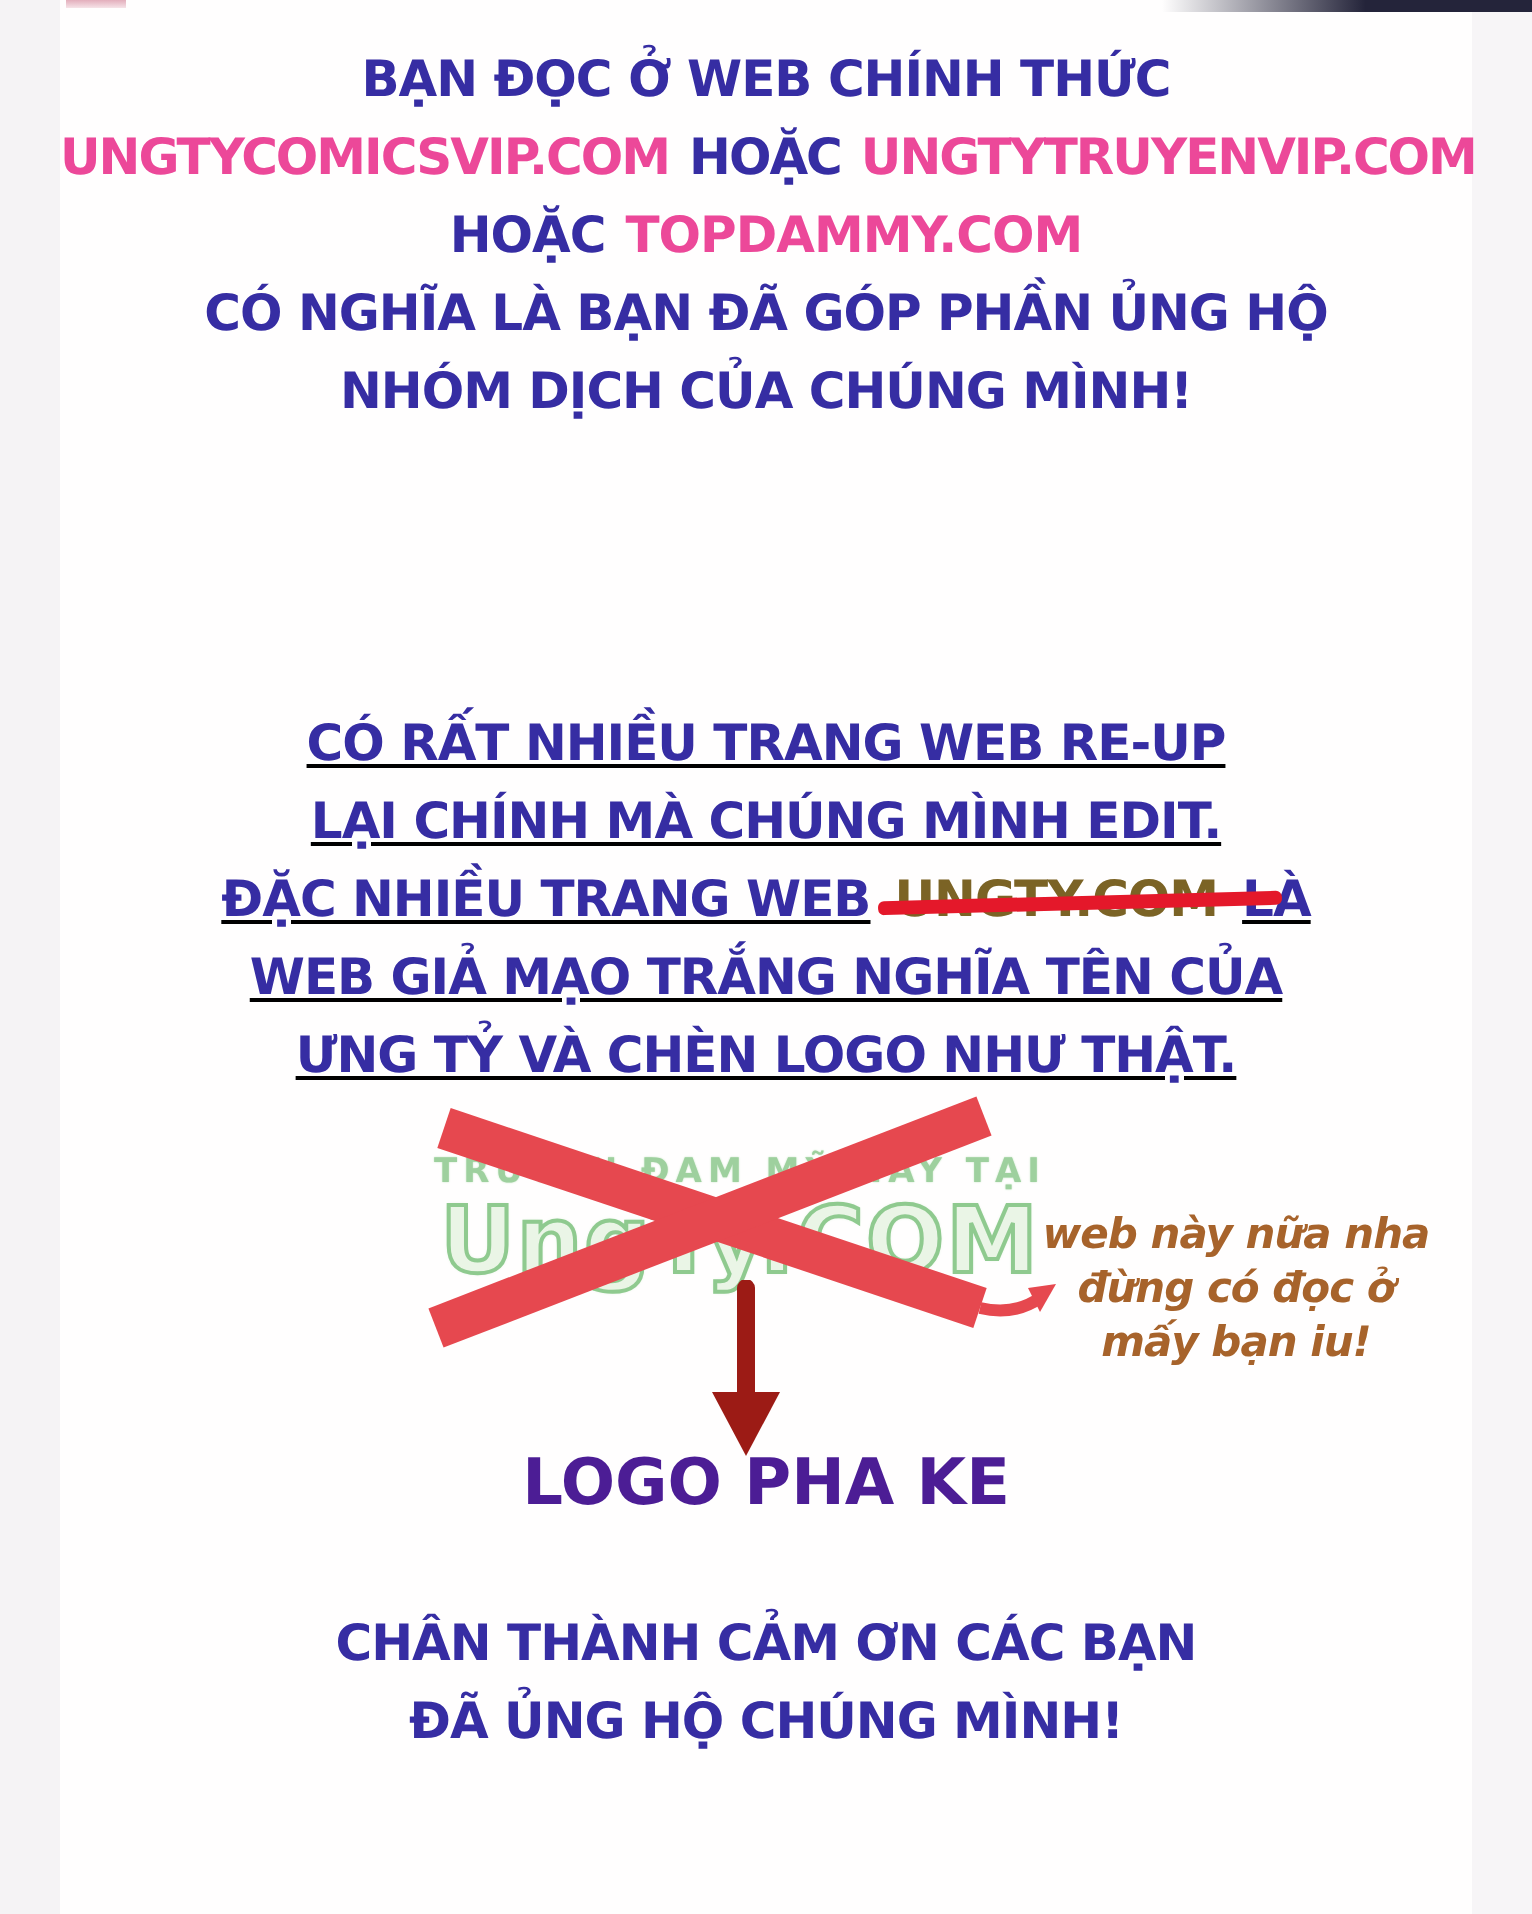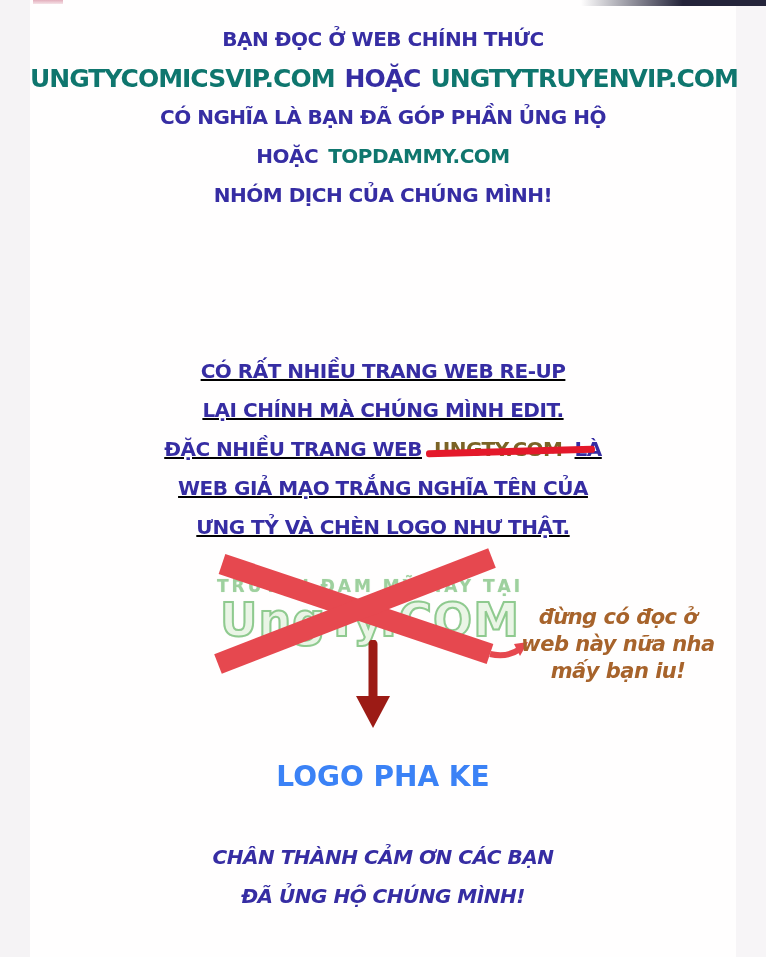--- a/index.html
+++ b/index.html
@@ -13,24 +13,24 @@
   .edge.right{right:0;background:#f7f5f7;}
   .top-right-bar{
     position:absolute;top:0;right:0;height:6px;width:185px;
     background:linear-gradient(to right, rgba(38,38,58,0), #24243a 55%);
   }
   .top-left-mark{
     position:absolute;top:0;left:33px;height:4px;width:30px;
     background:linear-gradient(to bottom,#e3aebc,#f6e3e8);
   }
   .tblock{position:absolute;left:30px;right:30px;text-align:center;}
-  .ln{font-size:20px;line-height:39px;letter-spacing:-0.5px;white-space:nowrap;}
+  .ln{font-size:25px;line-height:39px;letter-spacing:-0.5px;white-space:nowrap;}
   .ln.tight{font-size:25px;letter-spacing:-1px;}
   .blue{color:#362da3;}
-  .red{color:#0f766e;}
+  .red{color:#ec4899;}
   .olive{color:#7b6325;position:relative;display:inline-block;padding:0 2px;}
   .strike-bar{
     position:absolute;left:-6px;right:-30px;top:46%;height:7px;
     background:#e4182a;transform:rotate(-1.5deg);border-radius:3px;
   }
   .logo-area{position:absolute;left:0;top:552px;width:766px;height:190px;}
   .fake-logo{position:absolute;left:185px;top:24px;width:370px;text-align:center;}
   .tagline{
     font-size:17px;letter-spacing:3px;color:#9ed09e;white-space:nowrap;
     text-shadow:0 0 1px #bfe3bf;
@@ -41,40 +41,40 @@
     text-shadow:0 0 2px #cde8cd;
   }
   .x-svg{position:absolute;left:192px;top:-6px;}
   .note{
     position:absolute;left:518px;top:52px;width:200px;text-align:center;
     color:#a7632b;font-size:21px;line-height:27px;font-style:italic;
     letter-spacing:-0.5px;
   }
   .down-arrow-svg{position:absolute;left:348px;top:88px;}
   .caption{
-    position:absolute;left:30px;right:30px;top:760px;text-align:center;
-    color:#3b82f6;font-size:28px;letter-spacing:0px;white-space:nowrap;
+    position:absolute;left:30px;right:30px;top:722px;text-align:center;
+    color:#4c1d95;font-size:32px;letter-spacing:0px;white-space:nowrap;
   }
   .spacer-word{display:inline-block;width:10px;}
 </style>
 </head>
 <body>
 
 <div class="page">
 
   <div class="edge left"></div>
   <div class="edge right"></div>
   <div class="top-right-bar"></div>
   <div class="top-left-mark"></div>
 
   <div class="tblock" style="top:20px;">
     <div class="ln blue">BẠN ĐỌC Ở WEB CHÍNH THỨC</div>
     <div class="ln tight"><span class="red">UNGTYCOMICSVIP.COM</span><span class="spacer-word"></span><span class="blue">HOẶC</span><span class="spacer-word"></span><span class="red">UNGTYTRUYENVIP.COM</span></div>
+    <div class="ln"><span class="blue">HOẶC</span><span class="spacer-word"></span><span class="red">TOPDAMMY.COM</span></div>
     <div class="ln blue">CÓ NGHĨA LÀ BẠN ĐÃ GÓP PHẦN ỦNG HỘ</div>
-    <div class="ln"><span class="blue">HOẶC</span><span class="spacer-word"></span><span class="red">TOPDAMMY.COM</span></div>
     <div class="ln blue">NHÓM DỊCH CỦA CHÚNG MÌNH!</div>
   </div>
 
 
   <div class="tblock" style="top:352px;text-decoration:underline;">
     <div class="ln blue">CÓ RẤT NHIỀU TRANG WEB RE-UP</div>
     <div class="ln blue">LẠI CHÍNH MÀ CHÚNG MÌNH EDIT.</div>
     <div class="ln blue"><span>ĐẶC NHIỀU TRANG WEB</span><span class="spacer-word"></span><span class="olive"><span>UNGTY.COM</span><i class="strike-bar"></i></span><span class="spacer-word"></span><span>LÀ</span></div>
     <div class="ln blue">WEB GIẢ MẠO TRẮNG NGHĨA TÊN CỦA</div>
     <div class="ln blue">ƯNG TỶ VÀ CHÈN LOGO NHƯ THẬT.</div>
@@ -88,31 +88,31 @@
     </div>
 
     <svg class="x-svg" width="350" height="140" viewBox="0 0 350 140">
       <line x1="30" y1="18" x2="298" y2="108" stroke="#e6484f" stroke-width="21"></line>
       <line x1="300" y1="12" x2="26" y2="118" stroke="#e6484f" stroke-width="21"></line>
       <path d="M298,108 Q315,112 328,103" fill="none" stroke="#e6484f" stroke-width="6"></path>
       <polygon points="336,96 322,98 328,110" fill="#e6484f"></polygon>
     </svg>
 
     <div class="note">
+      <div>web này nữa nha</div>
       <div>đừng có đọc ở</div>
-      <div>web này nữa nha</div>
       <div>mấy bạn iu!</div>
     </div>
 
     <svg class="down-arrow-svg" width="50" height="92" viewBox="0 0 50 92">
       <line x1="25" y1="4" x2="25" y2="62" stroke="#9c1b15" stroke-width="9" stroke-linecap="round"></line>
       <polygon points="8,56 42,56 25,88" fill="#9c1b15"></polygon>
     </svg>
   </div>
 
   <div class="caption">LOGO PHA KE</div>
 
-  <div class="tblock" style="top:838px;font-style:italic;">
+  <div class="tblock" style="top:802px;">
     <div class="ln blue">CHÂN THÀNH CẢM ƠN CÁC BẠN</div>
     <div class="ln blue">ĐÃ ỦNG HỘ CHÚNG MÌNH!</div>
   </div>
 
 </div>
 
 </body></html>

